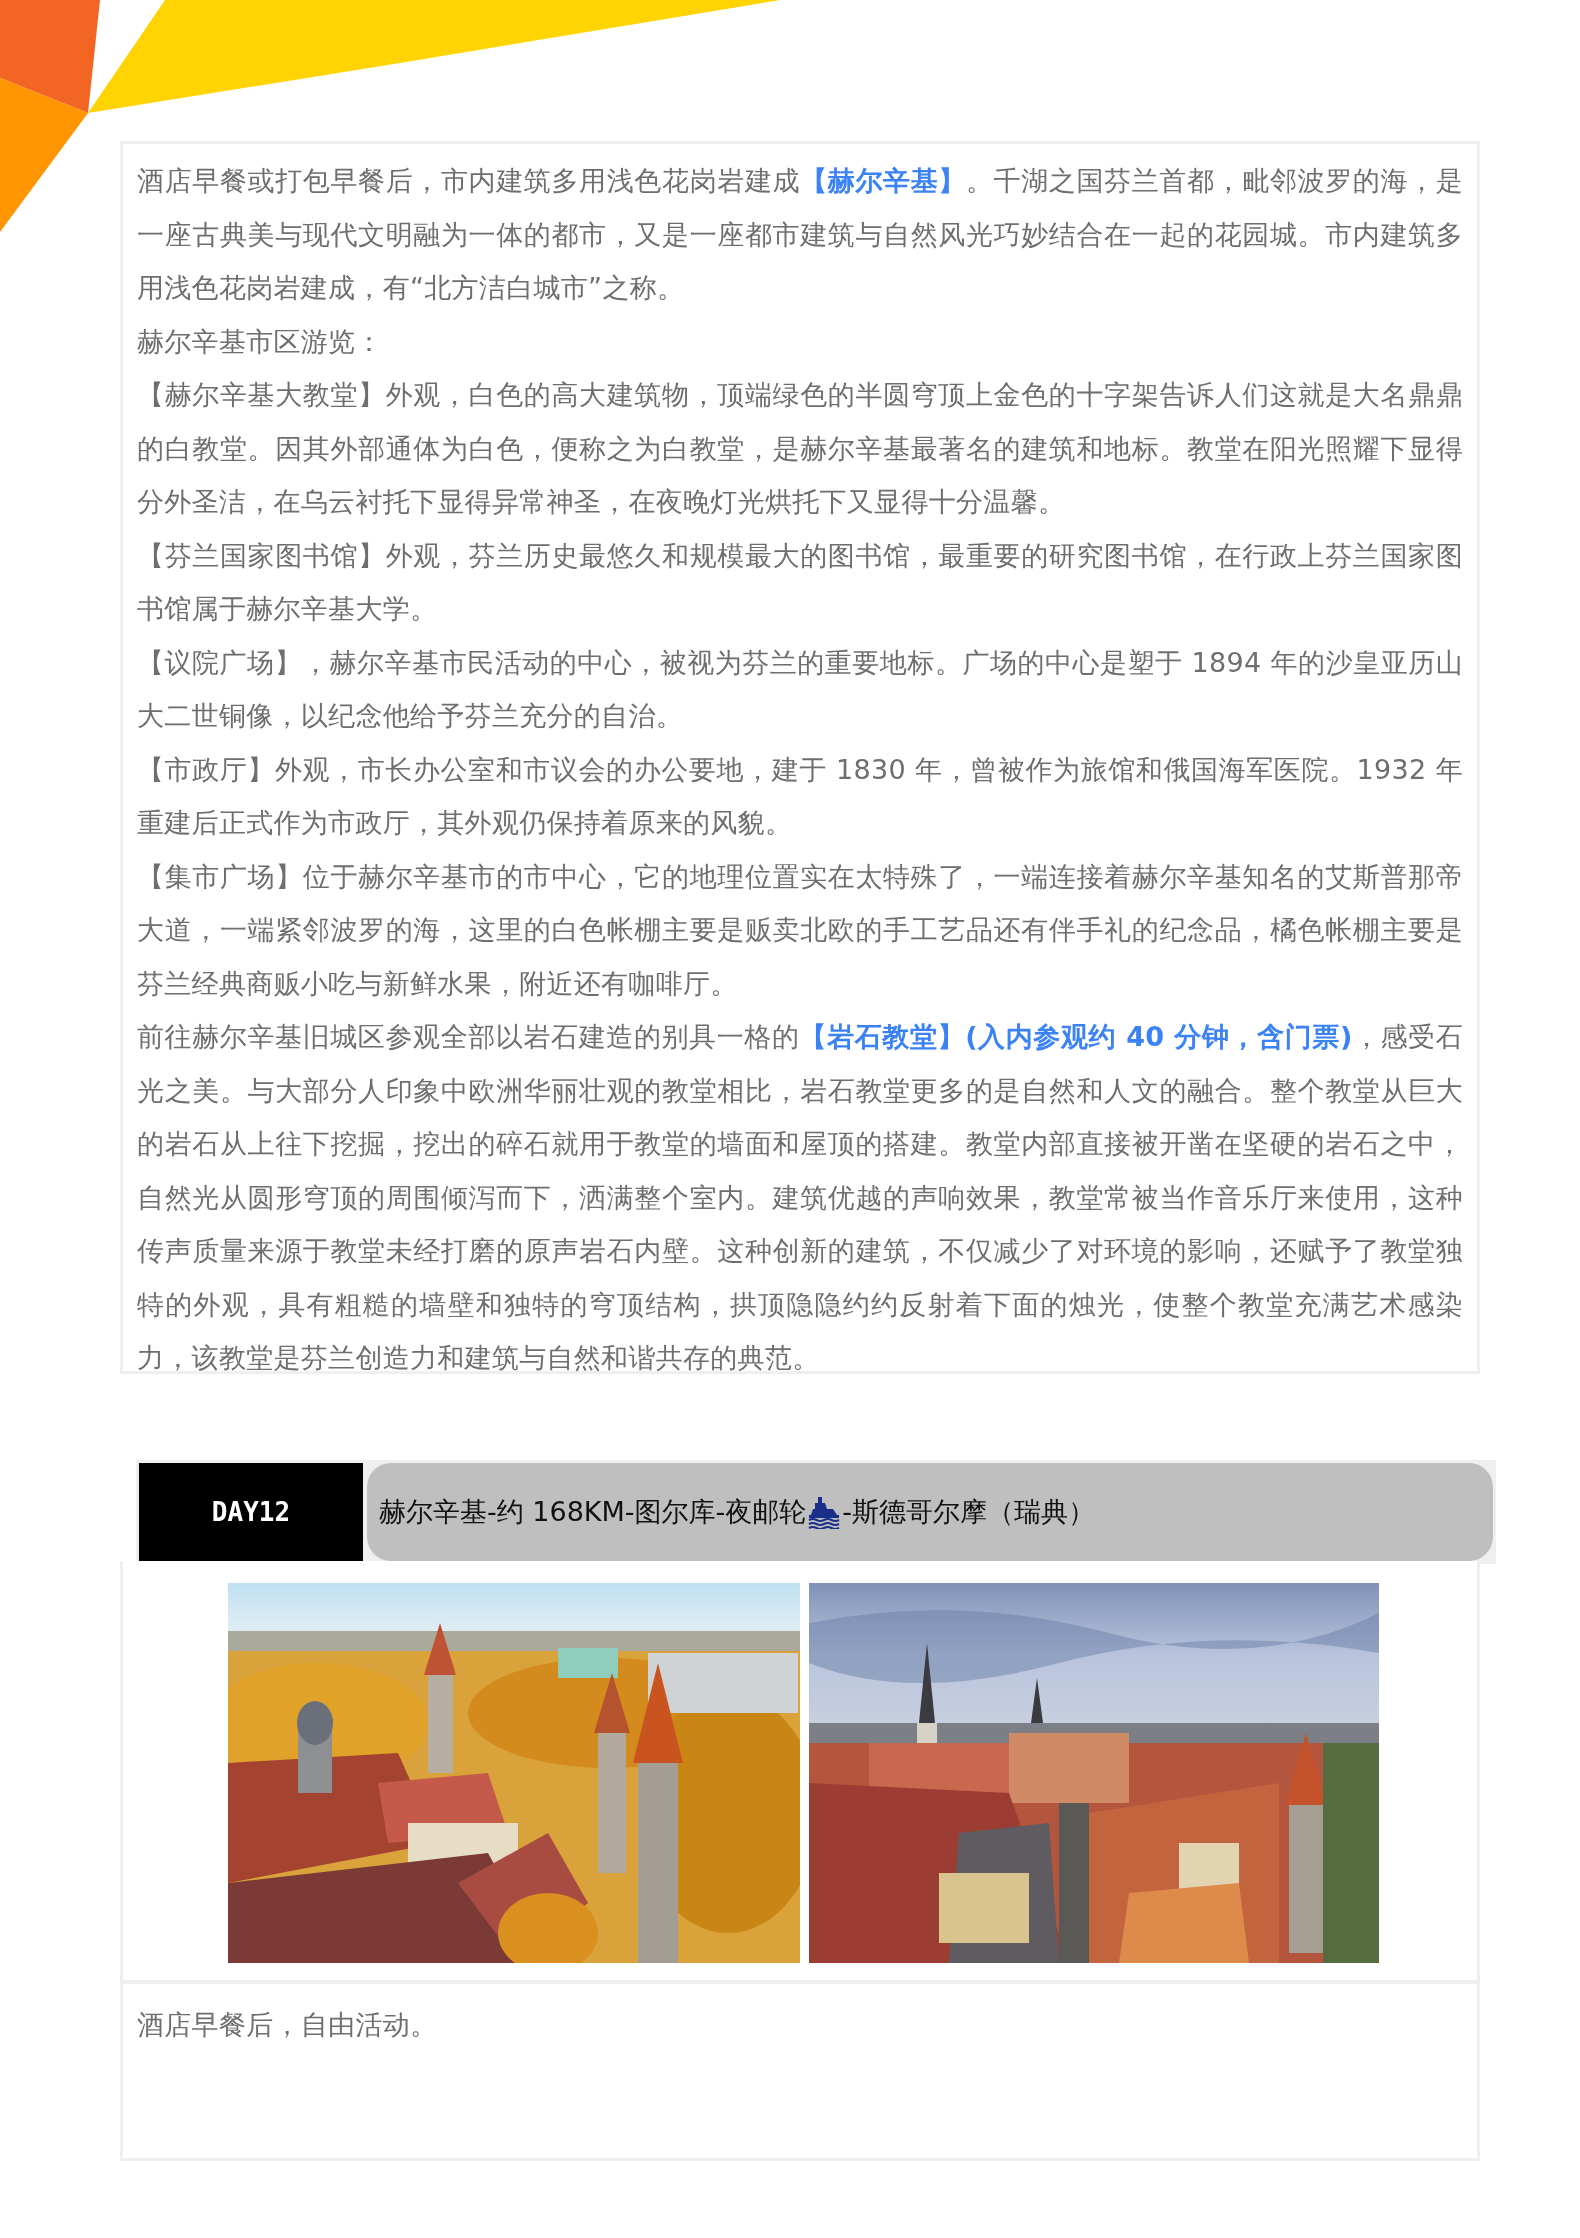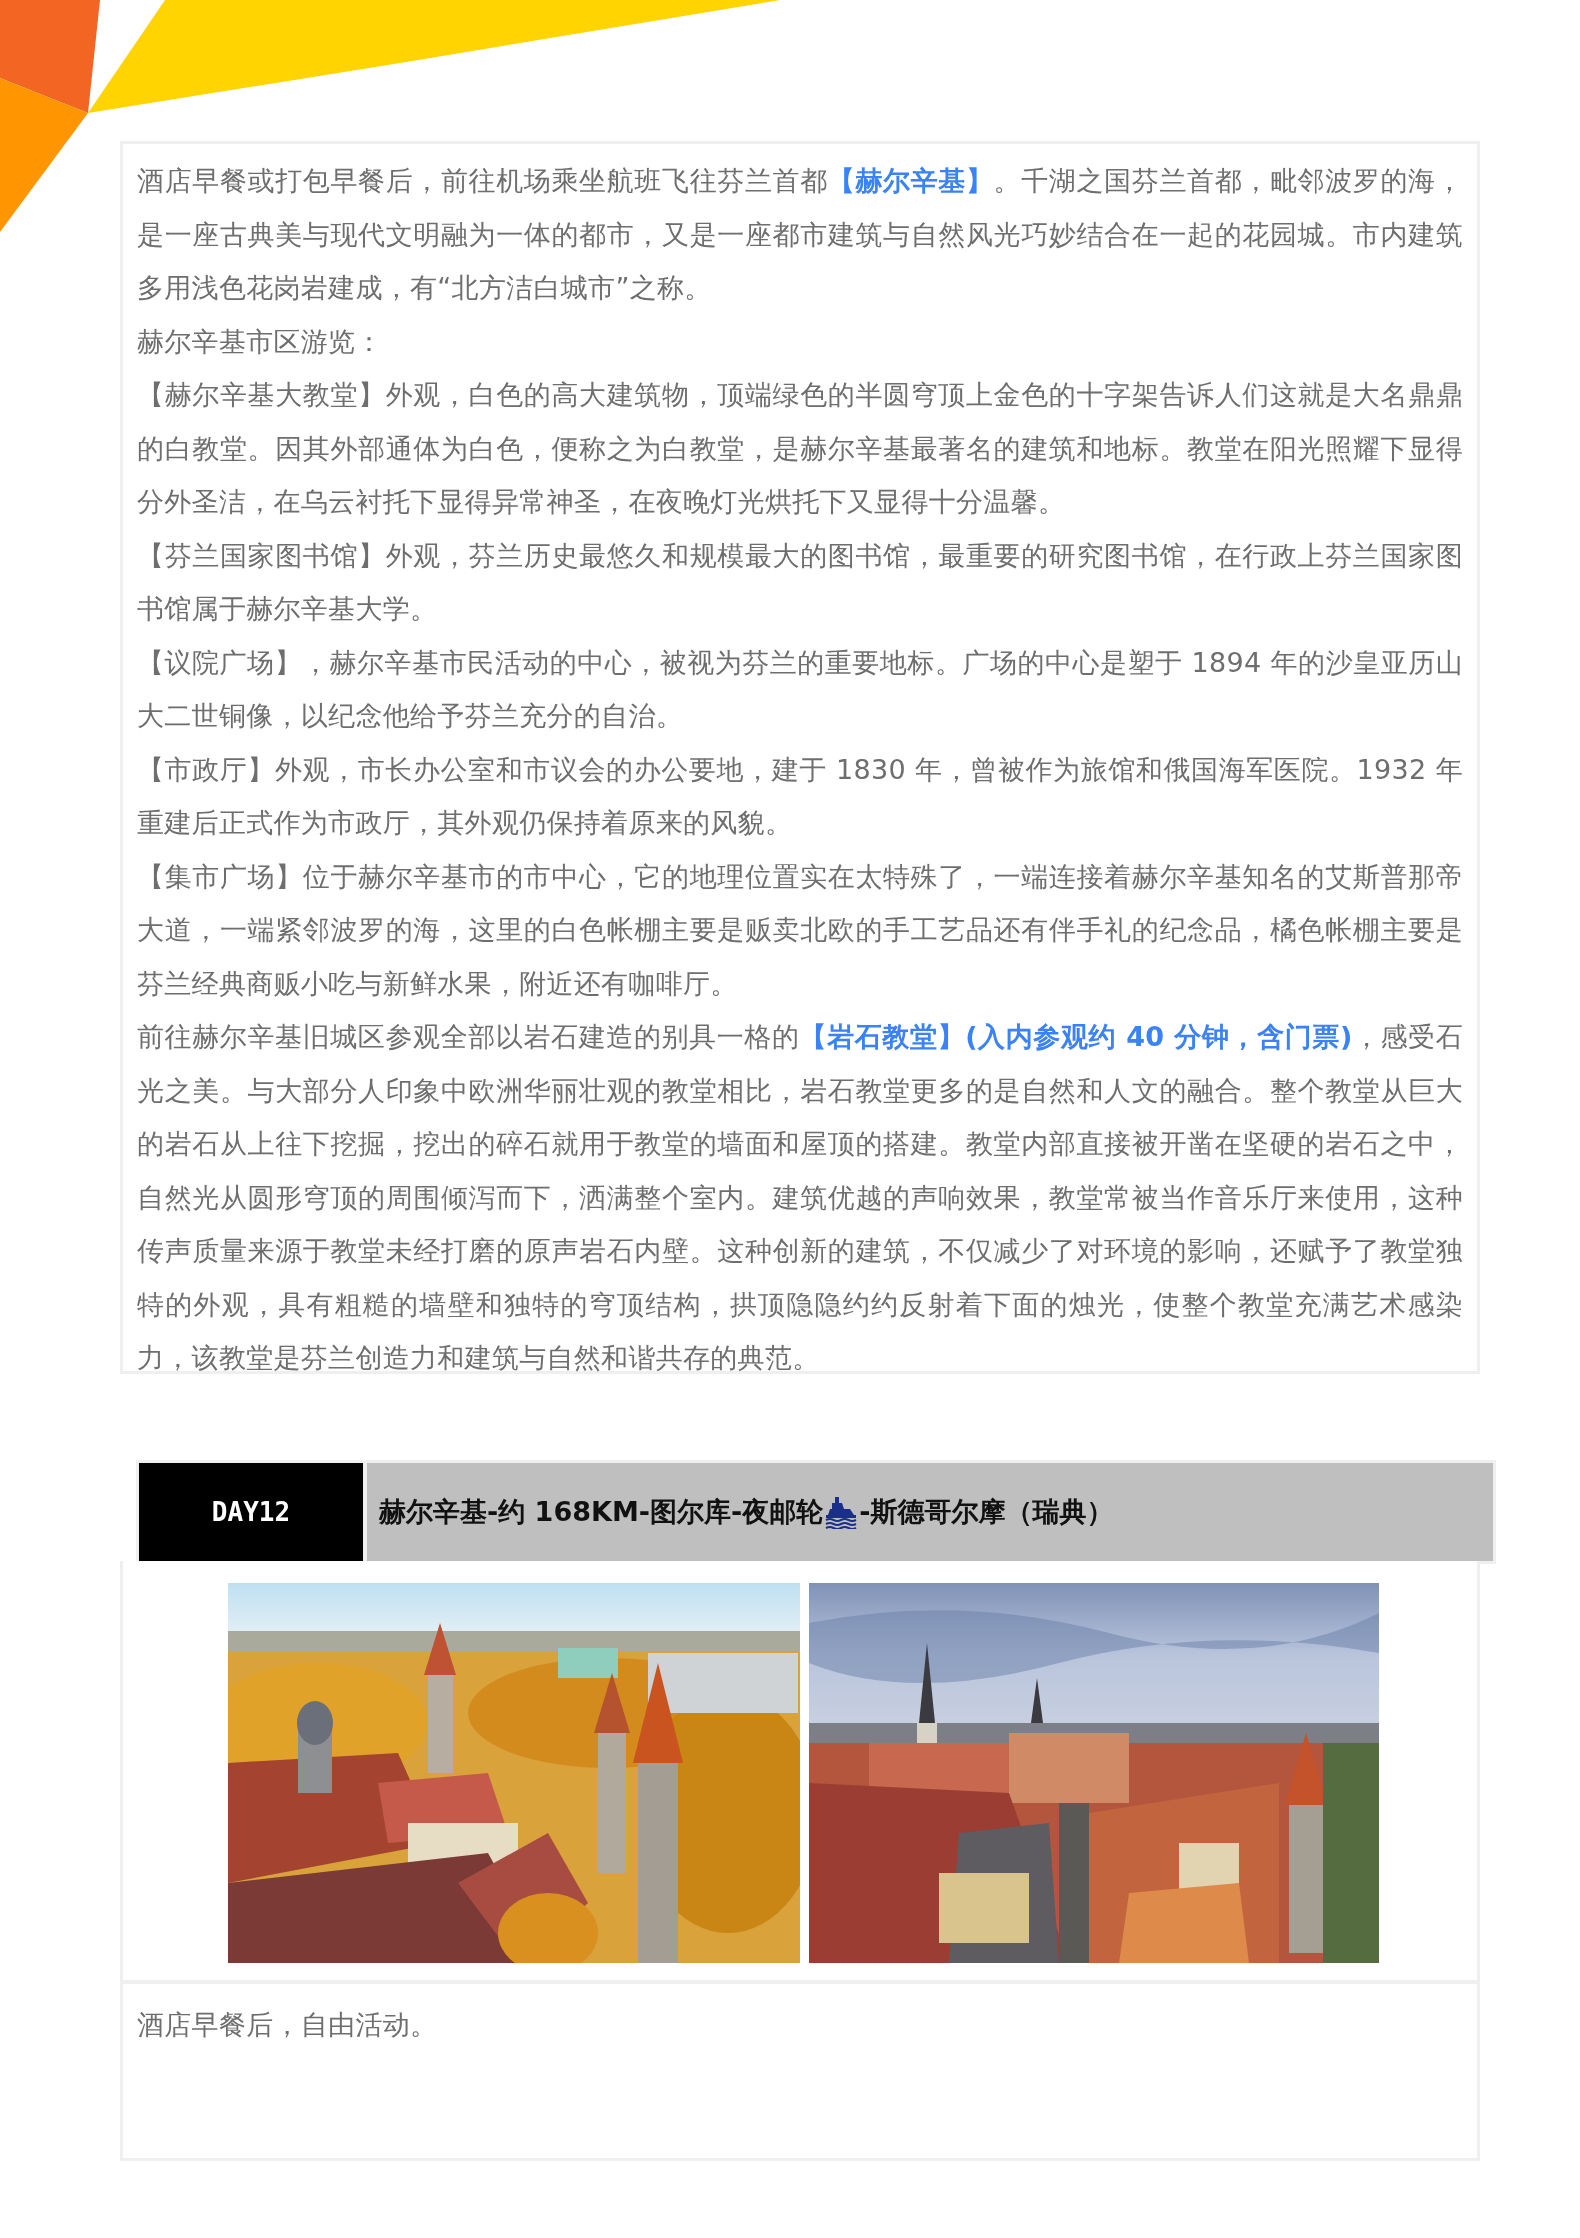--- a/index.html
+++ b/index.html
@@ -17,22 +17,22 @@
     font-size:27px; line-height:53.5px; color:#6e6e6e; margin:0;
     text-align:justify; text-align-last:left; letter-spacing:0.3px;
   }
   .hl { color:#3b82f6; font-weight:bold; }
 
   .day { position:absolute; left:136px; top:1460px; width:1360px; height:104px;
     border:3px solid #efefef; box-sizing:border-box; display:flex; background:#efefef; }
   .day-num { width:224px; background:#000; color:#fff; font-weight:bold; font-size:26px;
     display:flex; align-items:center; justify-content:center;
     font-family:"DejaVu Sans Mono","Liberation Mono",monospace; letter-spacing:0px; }
-  .day-title { flex:1; margin-left:4px; background:#bfbfbf; color:#111; font-weight:bold;
-    font-size:27px; display:flex; align-items:center; padding-left:12px; }
+  .day-title { flex:1; margin-left:4px; background:#bfbfbf; color:#111; font-weight:normal;
+    font-size:27px; display:flex; align-items:center; padding-left:12px;border-radius:24px; }
   .ship { display:inline-block; width:34px; height:34px; vertical-align:middle; margin:0 1px; }
 
   .imgbox { position:absolute; left:120px; top:1561px; width:1360px; height:422px;
     border:3px solid #efefef; border-top:none; box-sizing:border-box; background:#fff; }
   .photo { position:absolute; top:22px; height:380px; overflow:hidden; }
   .photo1 { left:105px; width:572px; }
   .photo2 { left:686px; width:570px; }
 
   .box3 { top:1981px; height:180px; padding:14px 14px 0 14px; }
   .blue { color:#1a2f8a; font-weight:bold; font-size:27px; line-height:53px;
@@ -41,21 +41,21 @@
 </head>
 <body>
 
 <svg class="deco" viewBox="0 0 800 240" width="800" height="240">
   <polygon points="0,0 100,0 88,113 0,78" fill="#f26522"></polygon>
   <polygon points="0,78 88,113 0,232" fill="#ff9500"></polygon>
   <polygon points="88,113 165,0 780,0 400,63" fill="#ffd400"></polygon>
 </svg>
 
 <div class="box box1">
-  <p class="para"><span>酒店早餐或打包早餐后，前往机场乘坐航班飞往芬兰首都</span><span class="hl">【赫尔辛基】</span><span>。千湖之国芬兰首都，毗邻波罗的海，是一座古典美与现代文明融为一体的都市，又是一座都市建筑与自然风光巧妙结合在一起的花园城。市内建筑多用浅色花岗岩建成，有“北方洁白城市”之称。</span></p>
+  <p class="para"><span>酒店早餐或打包早餐后，市内建筑多用浅色花岗岩建成</span><span class="hl">【赫尔辛基】</span><span>。千湖之国芬兰首都，毗邻波罗的海，是一座古典美与现代文明融为一体的都市，又是一座都市建筑与自然风光巧妙结合在一起的花园城。市内建筑多用浅色花岗岩建成，有“北方洁白城市”之称。</span></p>
   <p class="para">赫尔辛基市区游览：</p>
   <p class="para">【赫尔辛基大教堂】外观，白色的高大建筑物，顶端绿色的半圆穹顶上金色的十字架告诉人们这就是大名鼎鼎的白教堂。因其外部通体为白色，便称之为白教堂，是赫尔辛基最著名的建筑和地标。教堂在阳光照耀下显得分外圣洁，在乌云衬托下显得异常神圣，在夜晚灯光烘托下又显得十分温馨。</p>
   <p class="para">【芬兰国家图书馆】外观，芬兰历史最悠久和规模最大的图书馆，最重要的研究图书馆，在行政上芬兰国家图书馆属于赫尔辛基大学。</p>
   <p class="para">【议院广场】，赫尔辛基市民活动的中心，被视为芬兰的重要地标。广场的中心是塑于 1894 年的沙皇亚历山大二世铜像，以纪念他给予芬兰充分的自治。</p>
   <p class="para">【市政厅】外观，市长办公室和市议会的办公要地，建于 1830 年，曾被作为旅馆和俄国海军医院。1932 年重建后正式作为市政厅，其外观仍保持着原来的风貌。</p>
   <p class="para">【集市广场】位于赫尔辛基市的市中心，它的地理位置实在太特殊了，一端连接着赫尔辛基知名的艾斯普那帝大道，一端紧邻波罗的海，这里的白色帐棚主要是贩卖北欧的手工艺品还有伴手礼的纪念品，橘色帐棚主要是芬兰经典商贩小吃与新鲜水果，附近还有咖啡厅。</p>
   <p class="para"><span>前往赫尔辛基旧城区参观全部以岩石建造的别具一格的</span><span class="hl">【岩石教堂】(入内参观约 40 分钟，含门票)</span><span>，感受石光之美。与大部分人印象中欧洲华丽壮观的教堂相比，岩石教堂更多的是自然和人文的融合。整个教堂从巨大的岩石从上往下挖掘，挖出的碎石就用于教堂的墙面和屋顶的搭建。教堂内部直接被开凿在坚硬的岩石之中，自然光从圆形穹顶的周围倾泻而下，洒满整个室内。建筑优越的声响效果，教堂常被当作音乐厅来使用，这种传声质量来源于教堂未经打磨的原声岩石内壁。这种创新的建筑，不仅减少了对环境的影响，还赋予了教堂独特的外观，具有粗糙的墙壁和独特的穹顶结构，拱顶隐隐约约反射着下面的烛光，使整个教堂充满艺术感染力，该教堂是芬兰创造力和建筑与自然和谐共存的典范。</span></p>
 </div>
 
 <div class="day">

